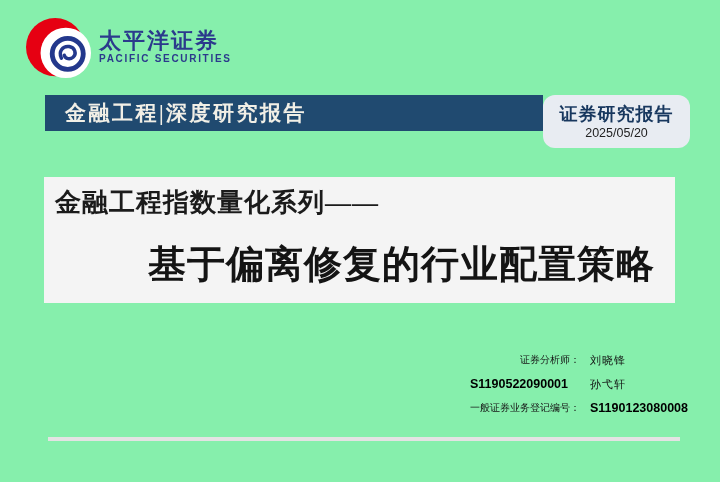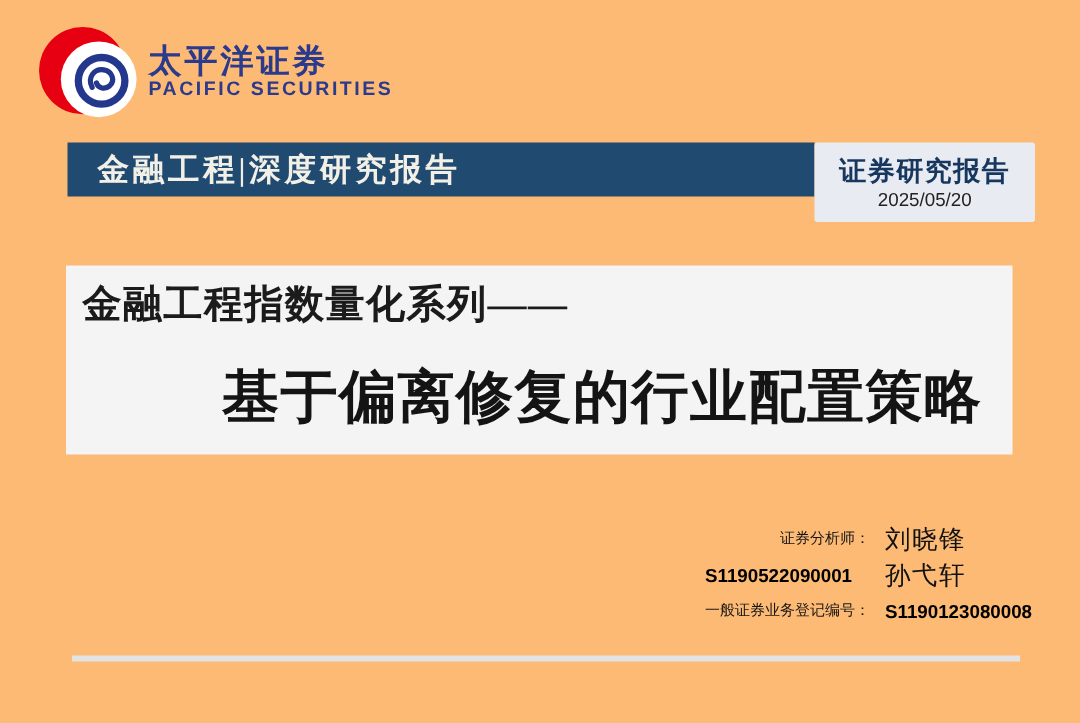--- a/index.html
+++ b/index.html
@@ -1,43 +1,43 @@
 <!DOCTYPE html>
 <html><head>
 <meta charset="utf-8">
 <style>
   html,body{margin:0;padding:0;background:#fff;}
   .page{
-    position:relative;width:720px;height:482px;background:#fdba74;
+    position:relative;width:720px;height:482px;background:#86efac;
     overflow:hidden;font-family:"Liberation Serif",serif;
   }
   
   .brand{position:absolute;left:26px;top:14px;display:flex;align-items:flex-start;}
   .logo-mark{width:66px;height:70px;display:block;}
   .brand-text{margin-left:7px;margin-top:15px;}
   .brand-cn{
     font-family:"Liberation Sans",sans-serif;font-weight:bold;
     font-size:22px;line-height:24px;color:#2B3A8C;letter-spacing:2px;
   }
   .brand-en{
     font-family:"Liberation Sans",sans-serif;font-weight:bold;
-    font-size:13px;line-height:11px;color:#2B3A8C;letter-spacing:1.7px;
+    font-size:10px;line-height:11px;color:#2B3A8C;letter-spacing:1.7px;
   }
   
   .banner{
     position:absolute;left:45px;top:95px;width:498px;height:36px;
     background:#204A70;display:flex;align-items:center;
   }
   .banner .cat{
     margin-left:20px;color:#F1EFE6;font-size:21px;font-weight:bold;
     letter-spacing:2.5px;font-family:"Liberation Serif",serif;
   }
   .banner-side{
     position:absolute;left:543px;top:95px;width:147px;height:53px;
-    background:#E8ECF2;border-radius:2px;display:flex;flex-direction:column;
+    background:#E8ECF2;border-radius:12px;display:flex;flex-direction:column;
     align-items:center;justify-content:center;
   }
   .banner-side .rtype{
     color:#17375E;font-weight:bold;font-size:18px;letter-spacing:1px;
     line-height:22px;font-family:"Liberation Serif",serif;
   }
   .banner-side .rdate{
     color:#222;font-size:12.5px;line-height:16px;
     font-family:"Liberation Sans",sans-serif;
   }
@@ -58,21 +58,21 @@
   
   .analysts{
     position:absolute;right:30px;top:348px;
     display:grid;grid-template-columns:auto 100px;column-gap:10px;
   }
   .analysts .lbl{
     text-align:right;font-size:10px;line-height:24px;color:#151515;
     font-family:"Liberation Serif",serif;font-weight:500;white-space:nowrap;
   }
   .analysts .val{
-    text-align:left;font-size:17px;line-height:24px;color:#111;
+    text-align:left;font-size:11px;line-height:24px;color:#111;
     letter-spacing:1px;font-family:"Liberation Serif",serif;white-space:nowrap;
   }
   .analysts .val.num{
     font-family:"Liberation Sans",sans-serif;font-weight:bold;
     font-size:12.5px;letter-spacing:0;color:#000;
   }
   
   .divider{
     position:absolute;left:48px;top:437px;width:632px;height:4px;
     background:#E3E3E3;

